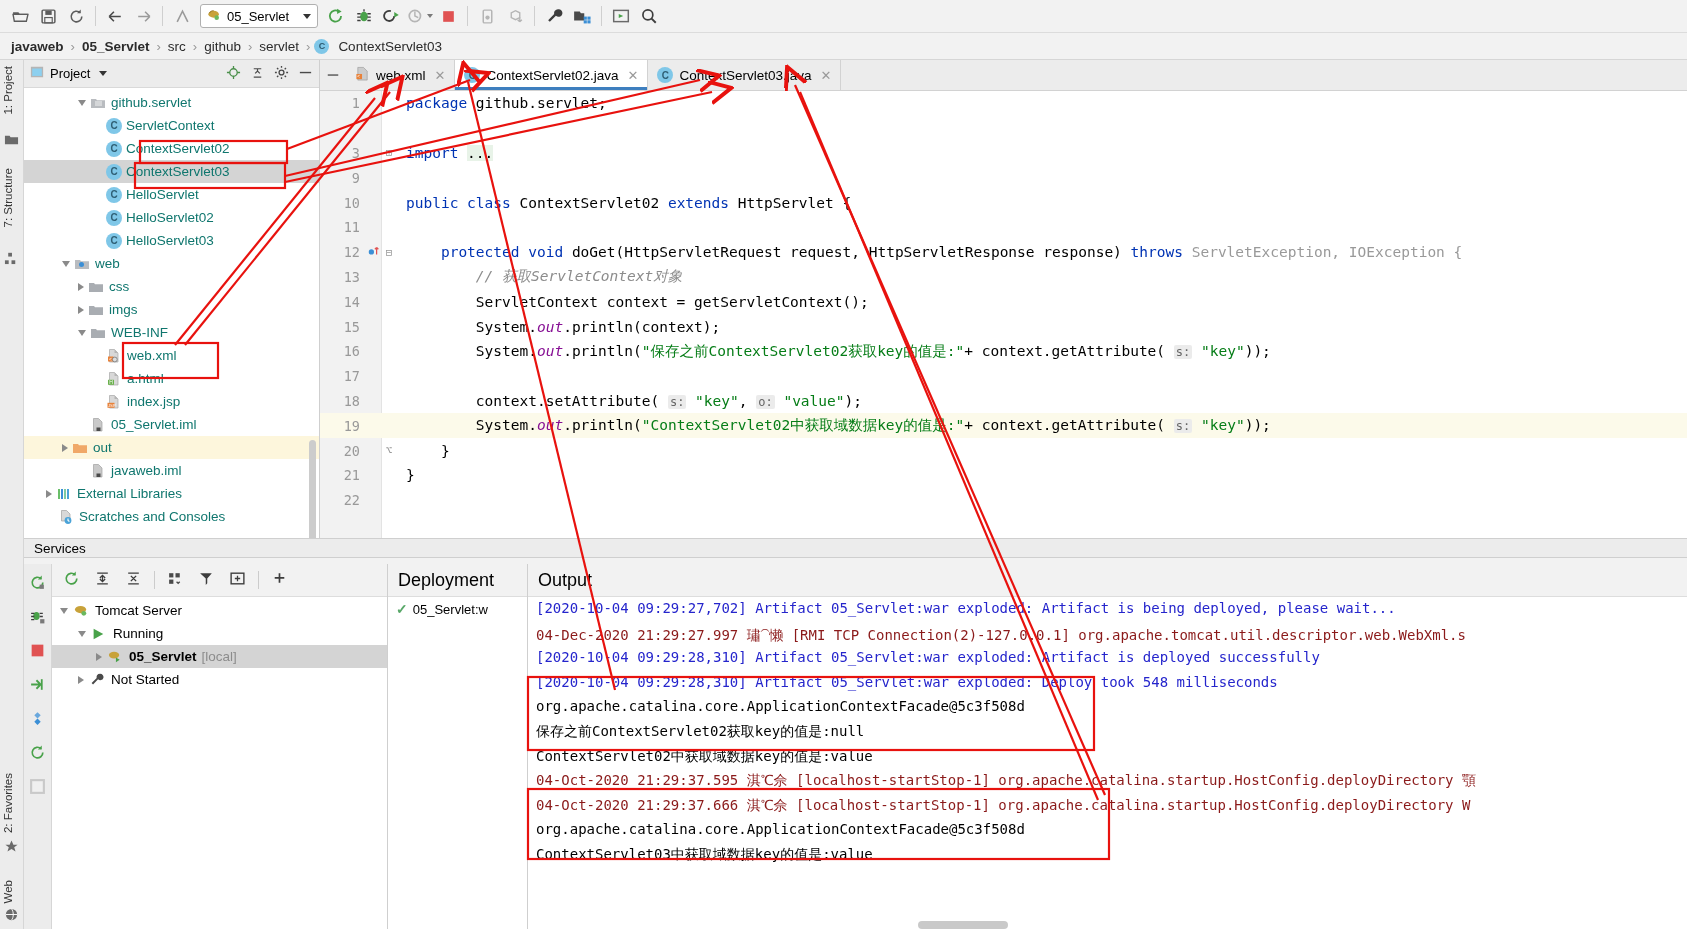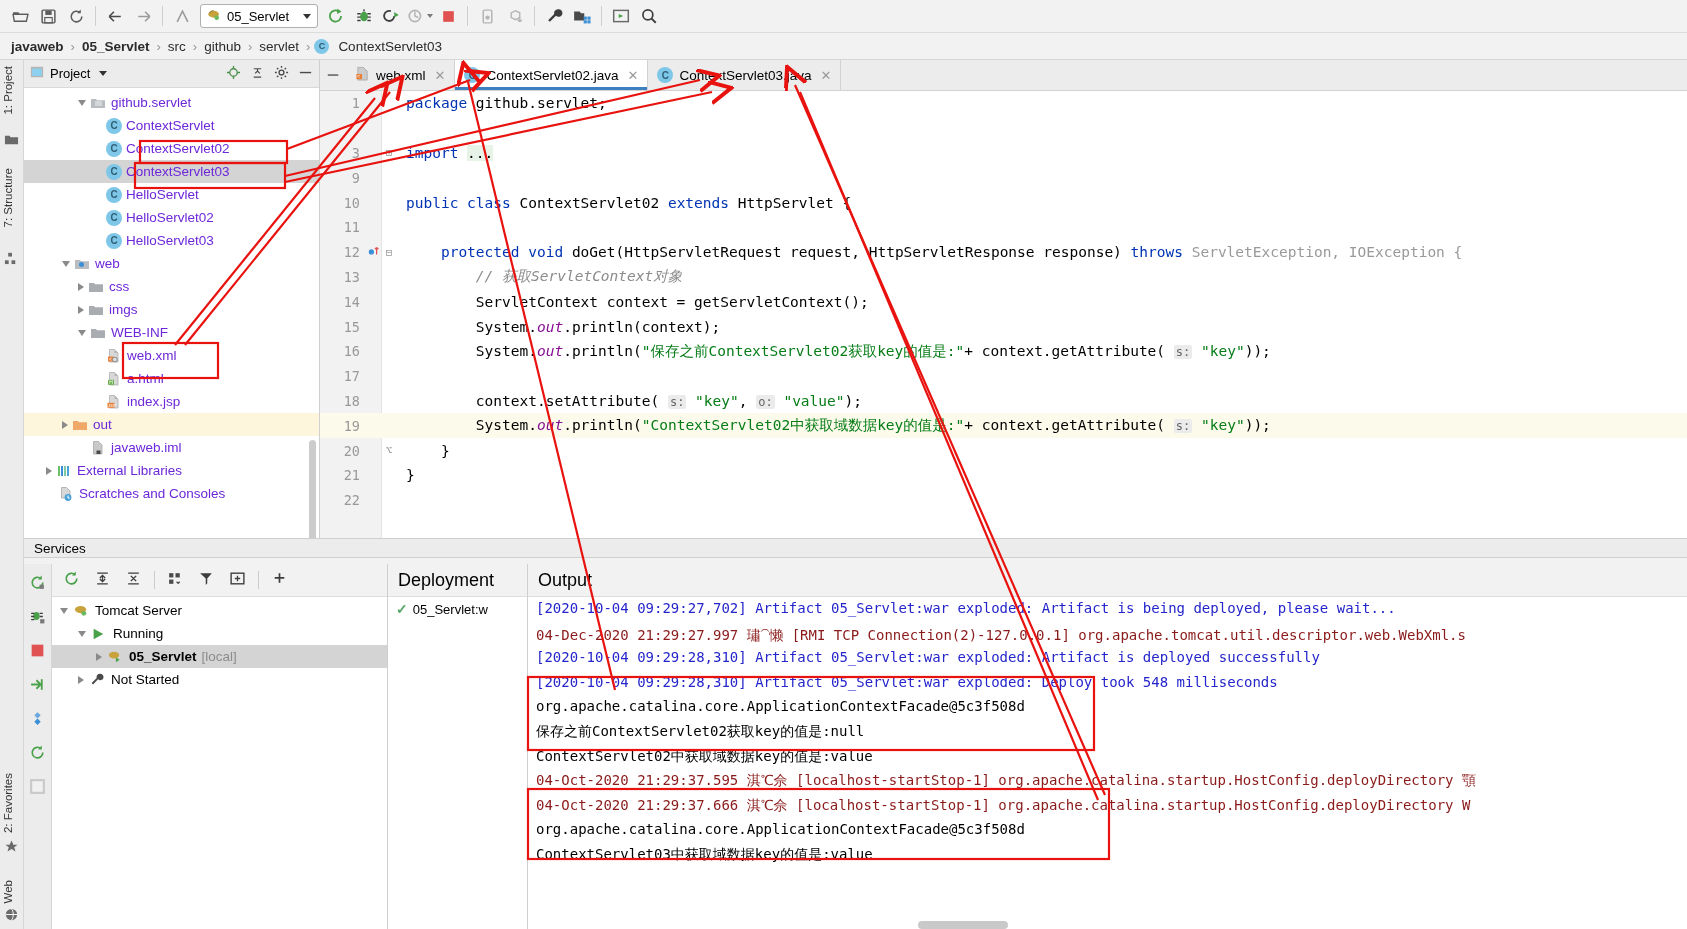--- a/index.html
+++ b/index.html
@@ -77,21 +77,21 @@
   .trow.sel { background: #d4d4d4; }
   .trow.hl { background: #fdf6dc; }
   .arrow-r { width: 0; height: 0; border-top: 4.5px solid transparent; border-bottom: 4.5px solid transparent; border-left: 6px solid #8a8a8a; }
   .arrow-d { width: 0; height: 0; border-left: 4.5px solid transparent; border-right: 4.5px solid transparent; border-top: 6px solid #8a8a8a; }
   .spacer { width: 8px; height: 9px; }
   .cls-icon {
     width: 16px; height: 16px; border-radius: 50%; background: #7fc7e8;
     color: #2f5f75; font-size: 10px; font-weight: bold;
     display: inline-flex; align-items: center; justify-content: center;
   }
-  .tlabel { color: #6d28d9; }
+  .tlabel { color: #0f766e; }
   .tlabel.grey { color: #8c8c8c; }
 
   
   .editor-area { position: absolute; left: 320px; top: 60px; width: 1367px; height: 478px; background: #fff; }
   .tabbar { height: 31px; background: #ececec; display: flex; align-items: stretch; border-bottom: 1px solid #d2d2d2; }
   .collapse-btn { width: 26px; display: flex; align-items: center; justify-content: center; cursor: pointer; }
   .etab {
     display: flex; align-items: center; gap: 6px; padding: 0 9px; cursor: pointer;
     border-right: 1px solid #d2d2d2; font-size: 13.5px; position: relative;
   }
@@ -366,21 +366,21 @@
             <svg width="16" height="16" viewBox="0 0 16 16">
               <path d="M1 4h5l1 1.3h8V13H1z" fill="#b9bcc0"></path>
               <rect x="5" y="6" width="7" height="5" fill="#fff" opacity=".4"></rect>
             </svg>
           </span>
           <span class="tlabel">github.servlet</span>
         </div>
         <div class="trow" style="padding-left: 70px;">
           <span class="spacer"></span>
           <span class="cls-icon" style="display: inline-flex; align-items: center; width: 16px;">C</span>
-          <span class="tlabel">ContextServlet</span>
+          <span class="tlabel">ServletContext</span>
         </div>
         <div class="trow" style="padding-left: 70px;">
           <span class="spacer"></span>
           <span class="cls-icon" style="display: inline-flex; align-items: center; width: 16px;">C</span>
           <span class="tlabel">ContextServlet02</span>
         </div>
         <div class="trow sel" style="padding-left: 70px;">
           <span class="spacer"></span>
           <span class="cls-icon" style="display: inline-flex; align-items: center; width: 16px;">C</span>
           <span class="tlabel">ContextServlet03</span>
@@ -466,20 +466,30 @@
           <span class="spacer"></span>
           <span style="display: inline-flex; align-items: center; width: 17px;">
             <svg width="16" height="16" viewBox="0 0 16 16">
               <path d="M3.5 1.5h5l3.5 3.5V14h-8.5z" fill="#d8d8d8" stroke="#a8a8a8" stroke-width=".7"></path>
               <path d="M8.5 1.5 12 5H8.5z" fill="#b5b5b5"></path>
               <rect x="1.5" y="8.8" width="7" height="5" fill="#e8823a"></rect>
               <text x="2" y="12.9" font-size="4.2" fill="#fff" font-family="sans-serif">JSP</text>
             </svg>
           </span>
           <span class="tlabel">index.jsp</span>
+        </div>
+        <div class="trow" style="padding-left: 54px;">
+          <span class="spacer"></span>
+          <span style="display: inline-flex; align-items: center; width: 17px;">
+            <svg width="16" height="16" viewBox="0 0 16 16">
+              <path d="M3.5 1.5h5l3.5 3.5V14h-8.5z" fill="#c9c9c9" stroke="#a0a0a0" stroke-width=".7"></path>
+              <rect x="6.5" y="10.5" width="4" height="3.5" fill="#4a4a4a"></rect>
+            </svg>
+          </span>
+          <span class="tlabel">05_Servlet.iml</span>
         </div>
         <div class="trow hl" style="padding-left: 38px;">
           <span class="arrow-r"></span>
           <span style="display: inline-flex; align-items: center; width: 17px;">
             <svg width="16" height="16" viewBox="0 0 16 16">
               <path d="M1 4h5l1 1.3h8V13H1z" fill="#f0a868"></path>
             </svg>
           </span>
           <span class="tlabel">out</span>
         </div>

